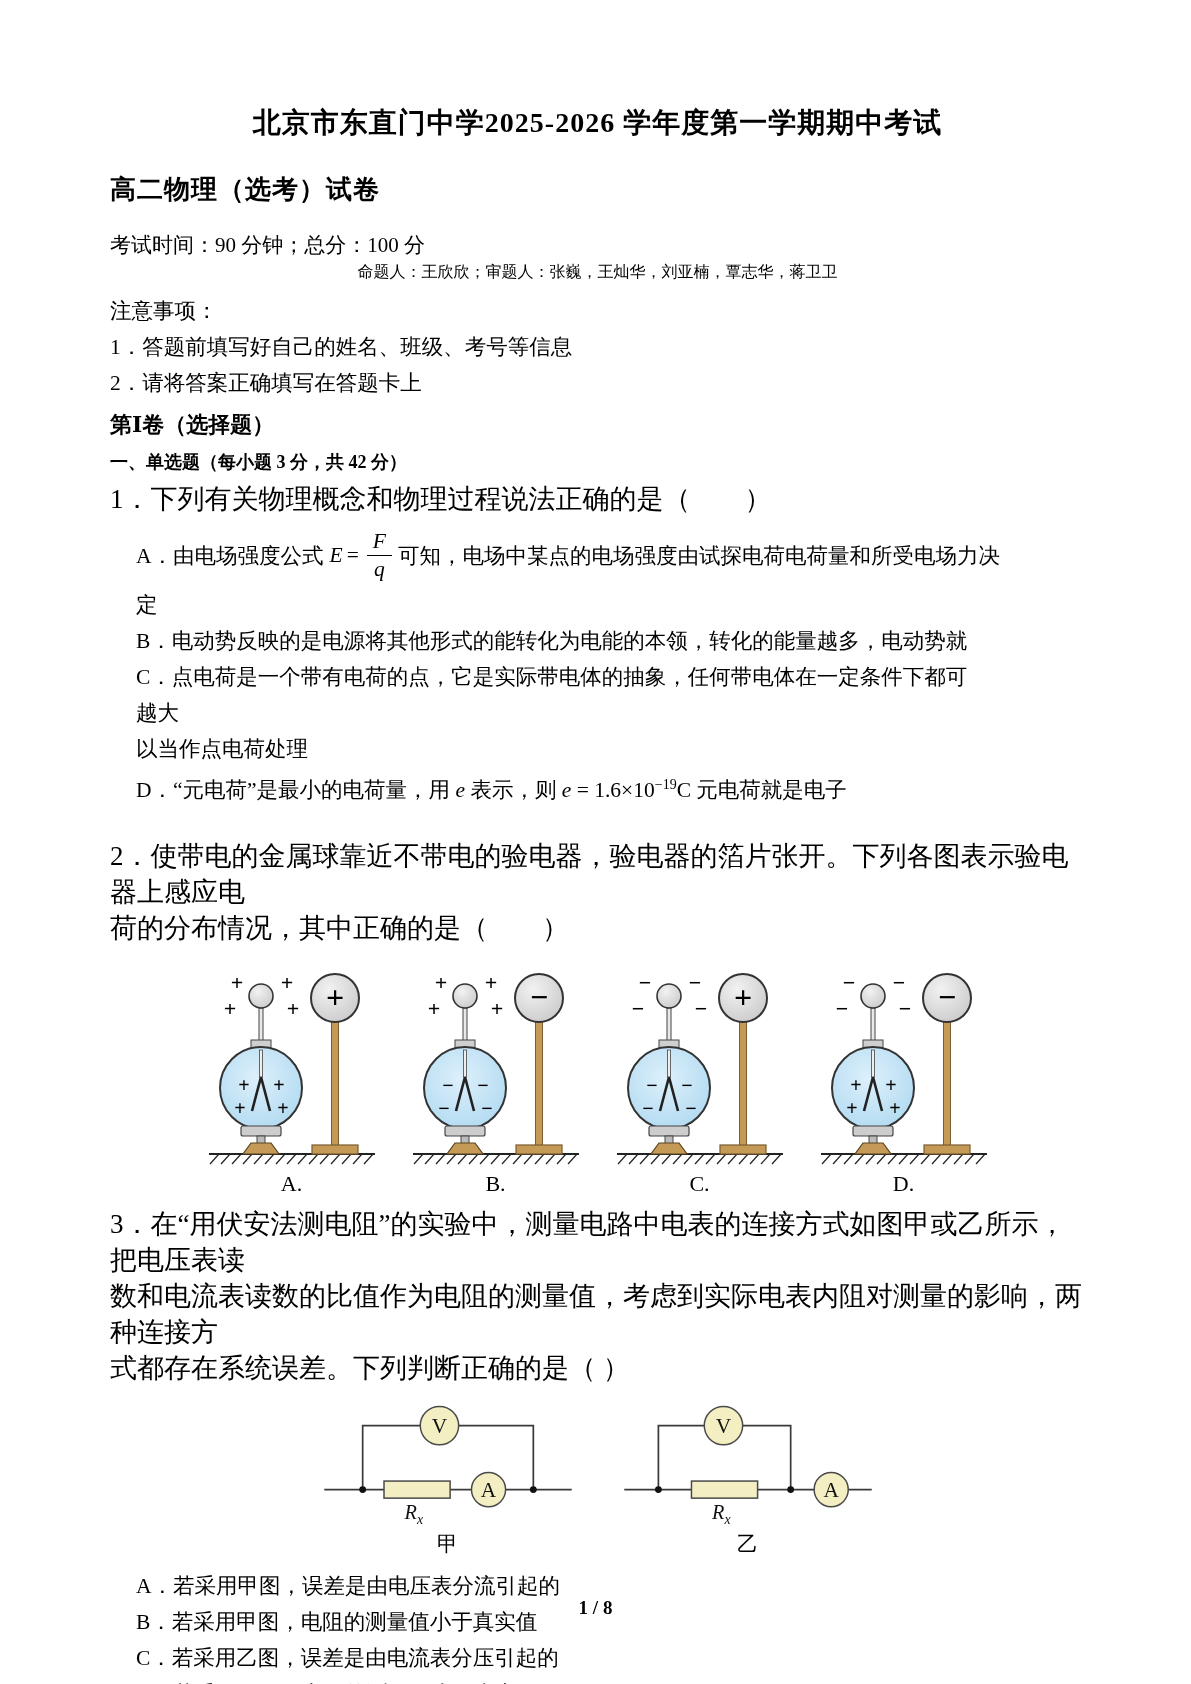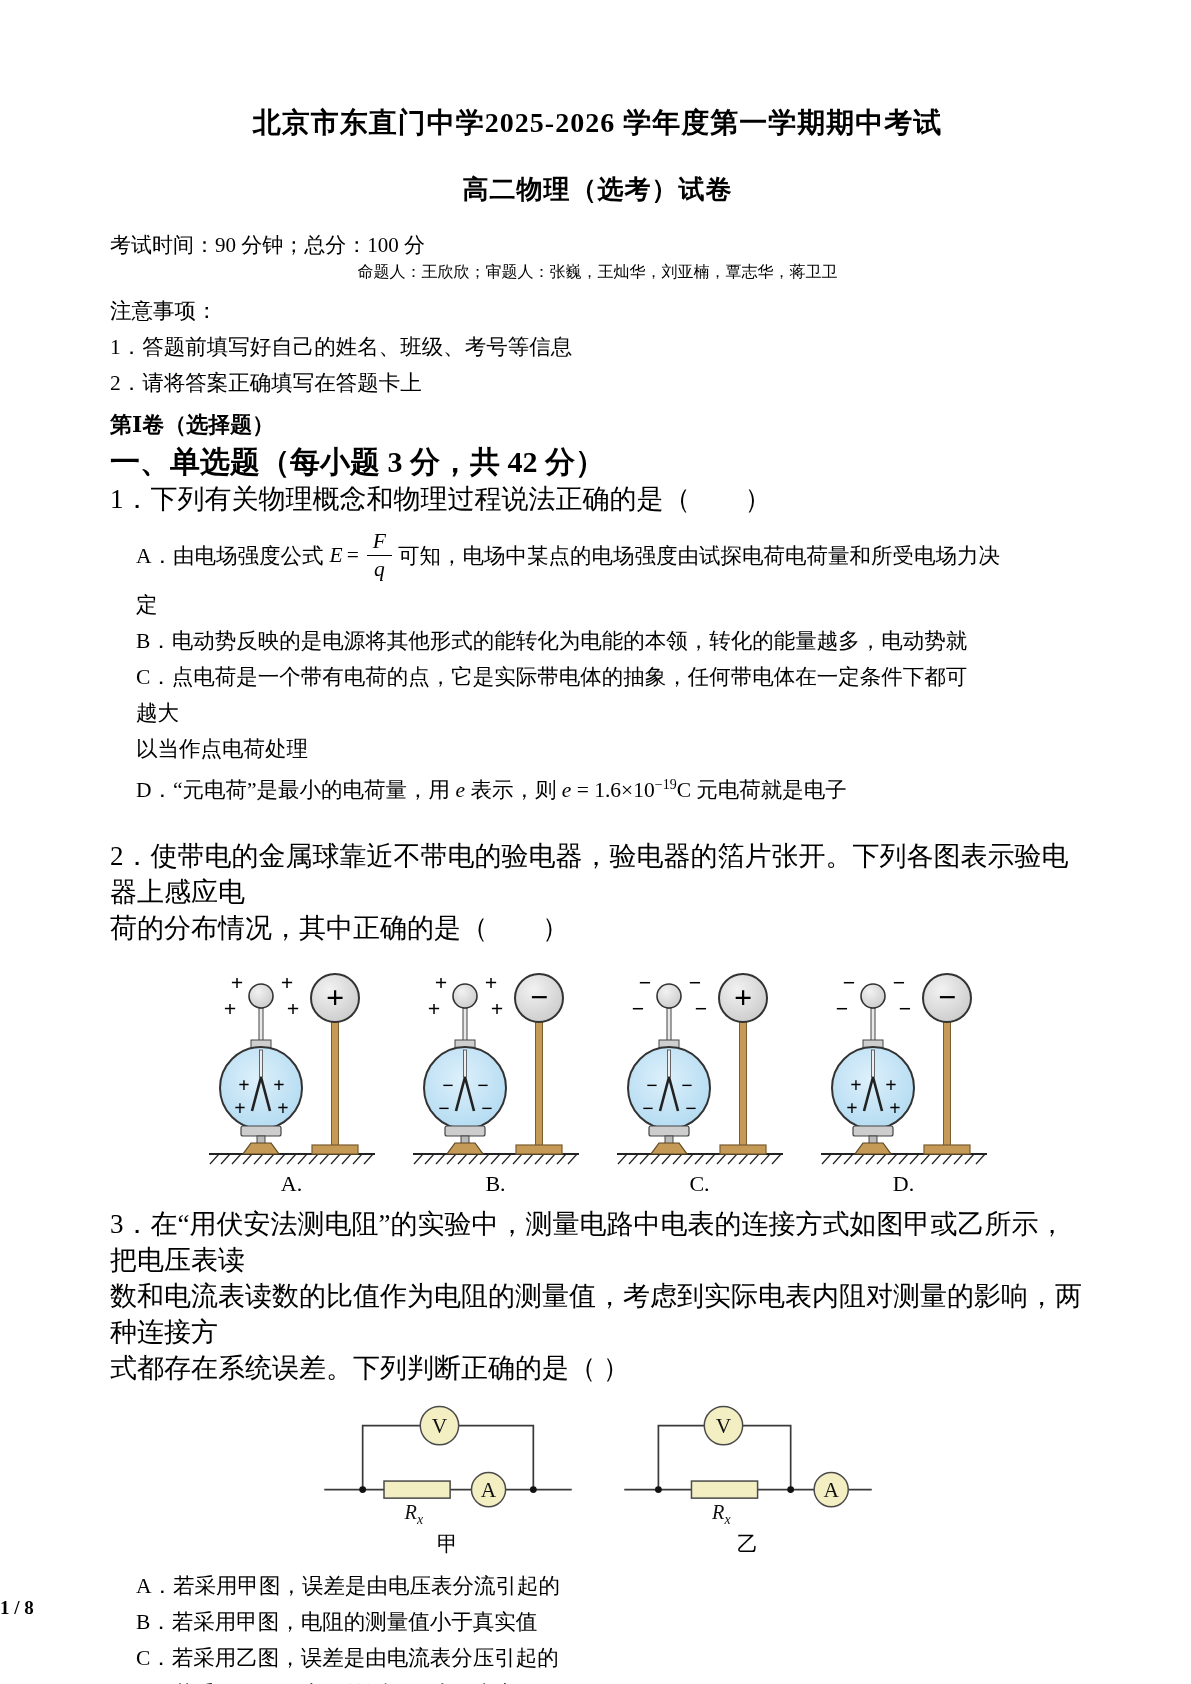--- a/index.html
+++ b/index.html
@@ -7,26 +7,26 @@
     position:relative;
     width:1191px;height:1684px;
     margin:0 auto;
     background:#ffffff;
     font-family:"Liberation Serif","DejaVu Serif",serif;
     color:#000;
     overflow:hidden;
   }
   .content{padding:104px 106px 0 110px;}
   .title{font-size:28px;font-weight:bold;text-align:center;margin:0;letter-spacing:1px;}
-  .subtitle{font-size:26px;font-weight:bold;text-align:center;margin:30px 0 0 0;letter-spacing:1px;}
+  .subtitle{font-size:26px;font-weight:bold;text-align:left;margin:30px 0 0 0;letter-spacing:1px;}
   .examinfo{font-size:21px;text-align:left;margin-top:24px;}
   .authors{font-size:16px;text-align:center;margin-top:3px;}
   .bodyline{font-size:21.5px;line-height:36px;}
   .section-title{font-size:22px;font-weight:bold;text-align:left;margin-top:6px;line-height:36px;}
-  .subsection{font-size:30px;font-weight:bold;line-height:38px;}
+  .subsection{font-size:18px;font-weight:bold;line-height:38px;}
   .stem{font-size:27px;line-height:36px;}
   .option{font-size:21.5px;line-height:36px;margin-left:26px;}
   .optionA-line{display:flex;align-items:center;margin-left:26px;font-size:21.5px;min-height:64px;margin-top:6px;}
   .frac{display:inline-block;vertical-align:middle;text-align:center;margin:0 6px;font-style:italic;}
   .frac .num{display:block;border-bottom:1.6px solid #000;padding:0 6px 1px 6px;line-height:1.15;}
   .frac .den{display:block;padding:1px 6px 0 6px;line-height:1.15;}
   .ivar{font-style:italic;font-family:"Liberation Serif",serif;}
   sup{font-size:14px;}
   .gap-sm{height:10px;}
   .gap-md{height:30px;}
@@ -34,21 +34,21 @@
   .diagram{display:flex;flex-direction:column;align-items:center;}
   .dlabel{font-size:22px;margin-top:4px;line-height:28px;}
   .circuits-row{display:flex;justify-content:center;gap:44px;margin-top:14px;}
   .circuit-box{display:flex;flex-direction:column;align-items:center;}
   .circuit-caption{font-size:21px;margin-top:2px;}
   .wire{stroke:#3a3a3a;stroke-width:1.6;fill:none;}
   .node{fill:#111;}
   .comp{fill:#f3efc2;stroke:#4a4a4a;stroke-width:1.4;}
   .mlabel{font-size:20px;font-family:"Liberation Serif",serif;text-anchor:middle;fill:#111;}
   .rlabel{font-size:19px;font-style:italic;font-family:"Liberation Serif",serif;text-anchor:middle;fill:#111;}
-  .footer{position:absolute;left:0;top:1597px;width:100%;font-size:19px;font-weight:bold;}
+  .footer{position:absolute;left:0;top:1597px;width:100%;text-align:center;font-size:19px;font-weight:bold;}
 </style>
 </head>
 <body>
 
 <div class="page">
   <div class="content">
 
     <div class="title">北京市东直门中学2025-2026 学年度第一学期期中考试</div>
     <div class="subtitle">高二物理（选考）试卷</div>
     <div class="examinfo">考试时间：90 分钟；总分：100 分</div>

